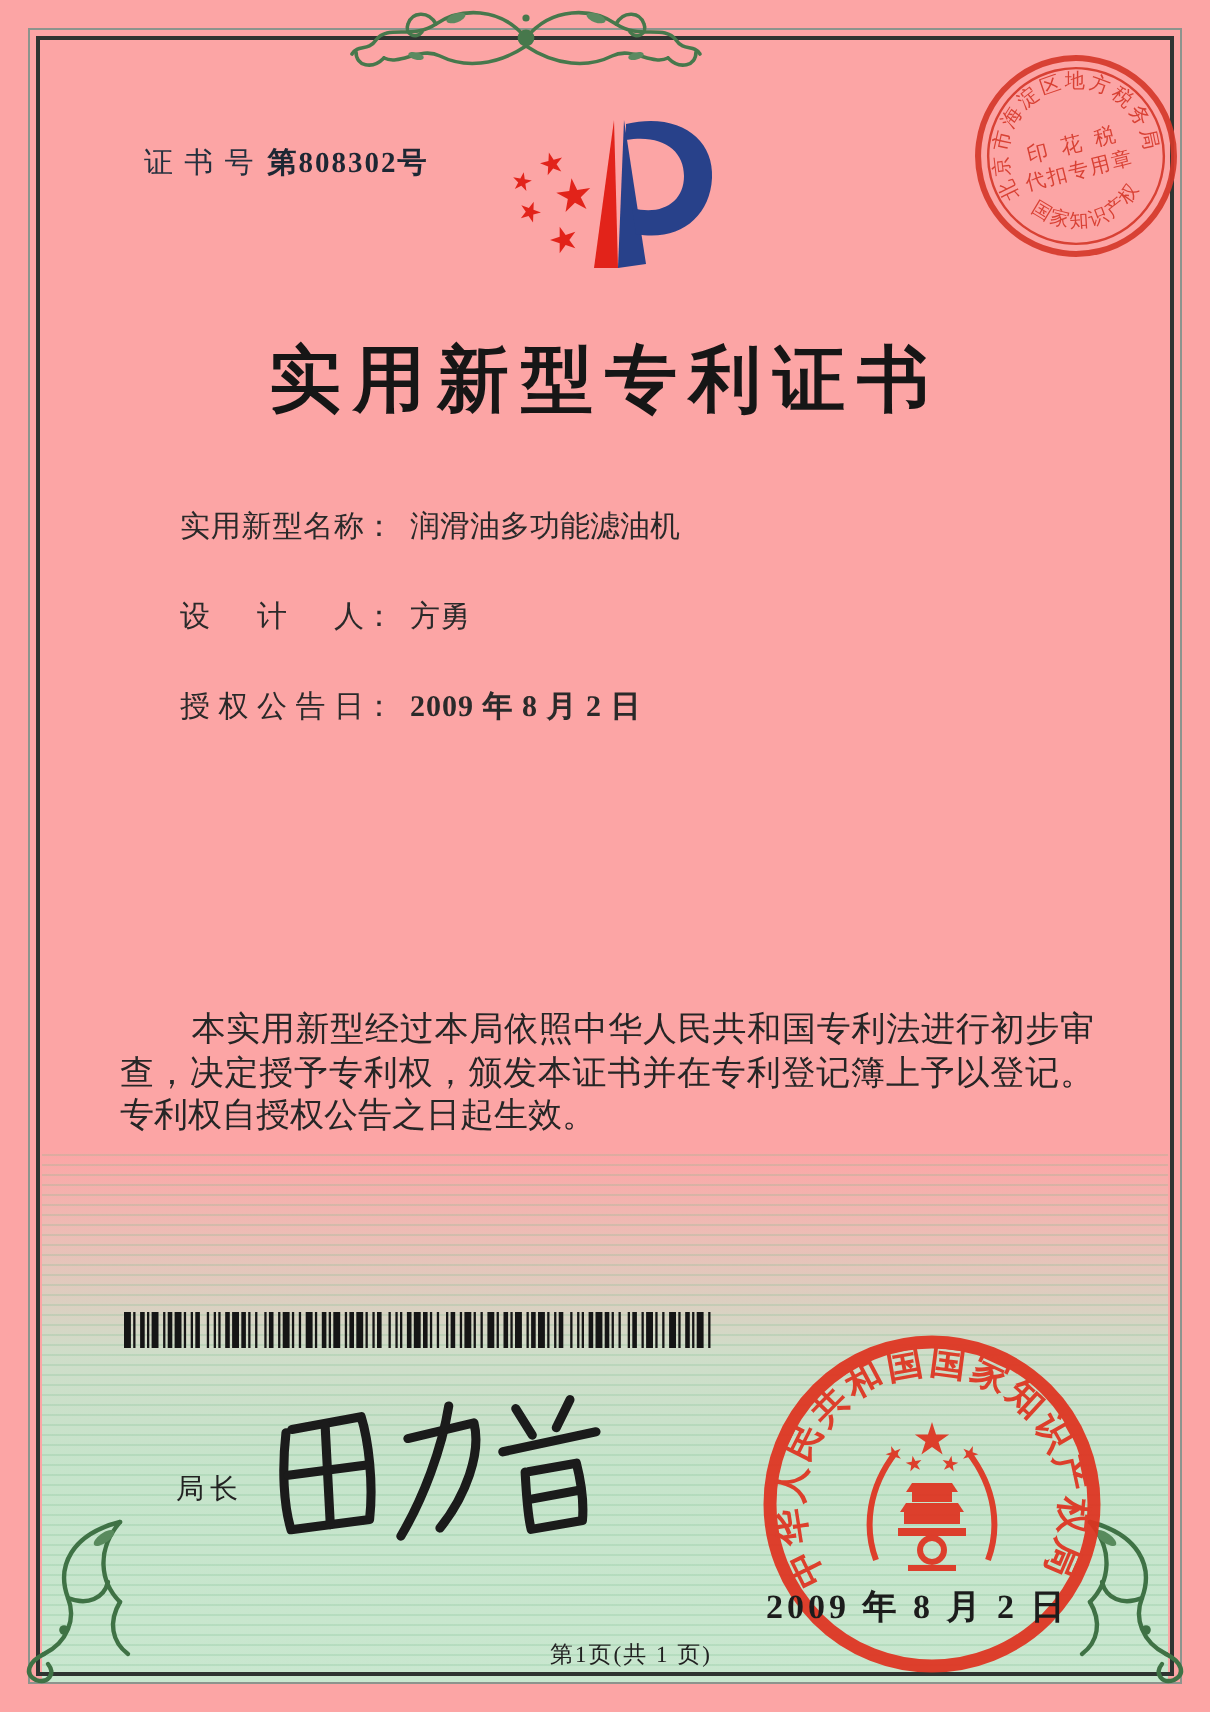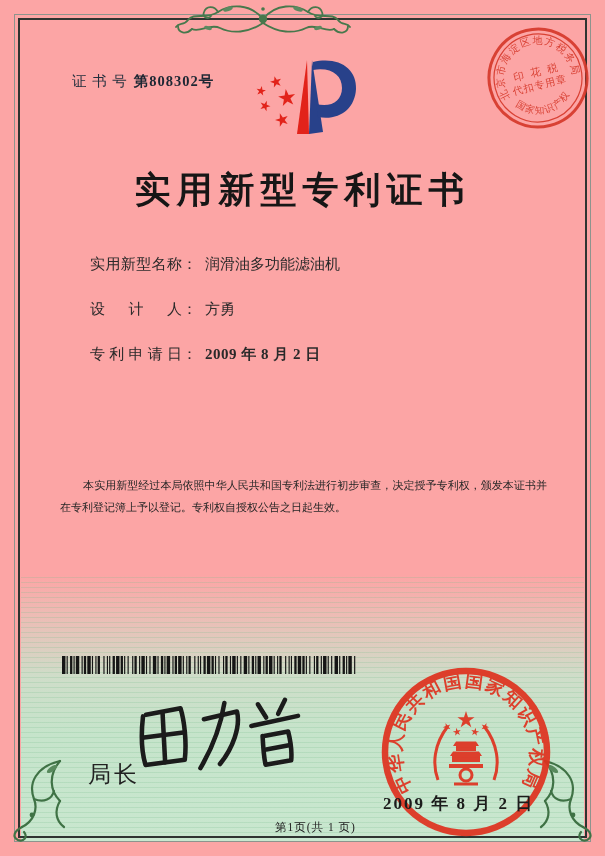--- a/index.html
+++ b/index.html
@@ -22,25 +22,25 @@
   .tax-stamp{position:absolute;left:486px;top:26px;width:104px;height:104px;opacity:.92;}
   .title{position:absolute;left:0;right:0;top:166px;text-align:center;
          font-size:36px;font-weight:700;letter-spacing:6px;color:#161616;}
   .fields{position:absolute;left:62px;top:256px;width:480px;font-size:15px;color:#2a2a2a;}
   .field-row{height:16px;line-height:16px;margin-bottom:29px;white-space:nowrap;}
   .flabel{display:inline-block;width:92px;text-align:justify;text-align-last:justify;vertical-align:top;margin-left:28px;}
   .colon{margin-right:8px;}
   .field-row:nth-child(3) .fvalue,
   .field-row:nth-child(4) .fvalue,
   .field-row:nth-child(6) .fvalue{font-weight:700;letter-spacing:.5px;}
-  .body-text{position:absolute;left:60px;top:475px;width:487px;font-size:11px;
+  .body-text{position:absolute;left:60px;top:504px;width:487px;font-size:17px;
              line-height:21.6px;text-align:justify;color:#262626;}
   .body-text p{margin:0;text-indent:2.1em;}
   .barcode{position:absolute;left:62px;top:656px;width:296px;height:18px;}
-  .sign-row{position:absolute;left:88px;top:736px;font-size:23px;letter-spacing:3px;color:#222;margin-top:23px;}
+  .sign-row{position:absolute;left:88px;top:736px;font-size:14px;letter-spacing:3px;color:#222;}
   .signature{position:absolute;left:138px;top:696px;width:170px;height:78px;transform:rotate(-3deg);}
   .seal{position:absolute;left:378px;top:664px;width:176px;height:176px;opacity:.93;}
   .issue-date{position:absolute;left:383px;top:792px;font-size:17px;font-weight:700;
               letter-spacing:2px;color:#1c1c1c;}
   .footer{position:absolute;left:0;right:0;top:820px;text-align:center;font-size:11.5px;
           letter-spacing:1px;color:#222;padding-left:26px;}
   .orn-top{position:absolute;left:170px;top:0px;width:186px;height:38px;}
   .orn-bl{position:absolute;left:8px;top:757px;width:58px;height:86px;}
   .orn-br{position:absolute;left:539px;top:757px;width:58px;height:86px;transform:scaleX(-1);}
 </style>
@@ -140,21 +140,21 @@
   <div class="title">实用新型专利证书</div>
 
   <div class="fields">
     <div class="field-row">
       <span class="flabel">实用新型名称</span><span class="colon">：</span><span class="fvalue">润滑油多功能滤油机</span>
     </div>
     <div class="field-row">
       <span class="flabel">设计人</span><span class="colon">：</span><span class="fvalue">方勇</span>
     </div>
     <div class="field-row">
-      <span class="flabel">专利申请日</span><span class="colon">：</span><span class="fvalue">2009 年 8 月 2 日</span>
+      <span class="flabel">授权公告日</span><span class="colon">：</span><span class="fvalue">2009 年 8 月 2 日</span>
     </div>
   </div>
 
   <div class="body-text">
     <p>本实用新型经过本局依照中华人民共和国专利法进行初步审查，决定授予专利权，颁发本证书并在专利登记簿上予以登记。专利权自授权公告之日起生效。</p>
   </div>
 
   <svg class="barcode" viewBox="0 0 296 18" preserveAspectRatio="none">
       <rect x="0.00" y="0" width="3.45" height="18" fill="#151515"></rect>
       <rect x="4.60" y="0" width="1.15" height="18" fill="#151515"></rect>

